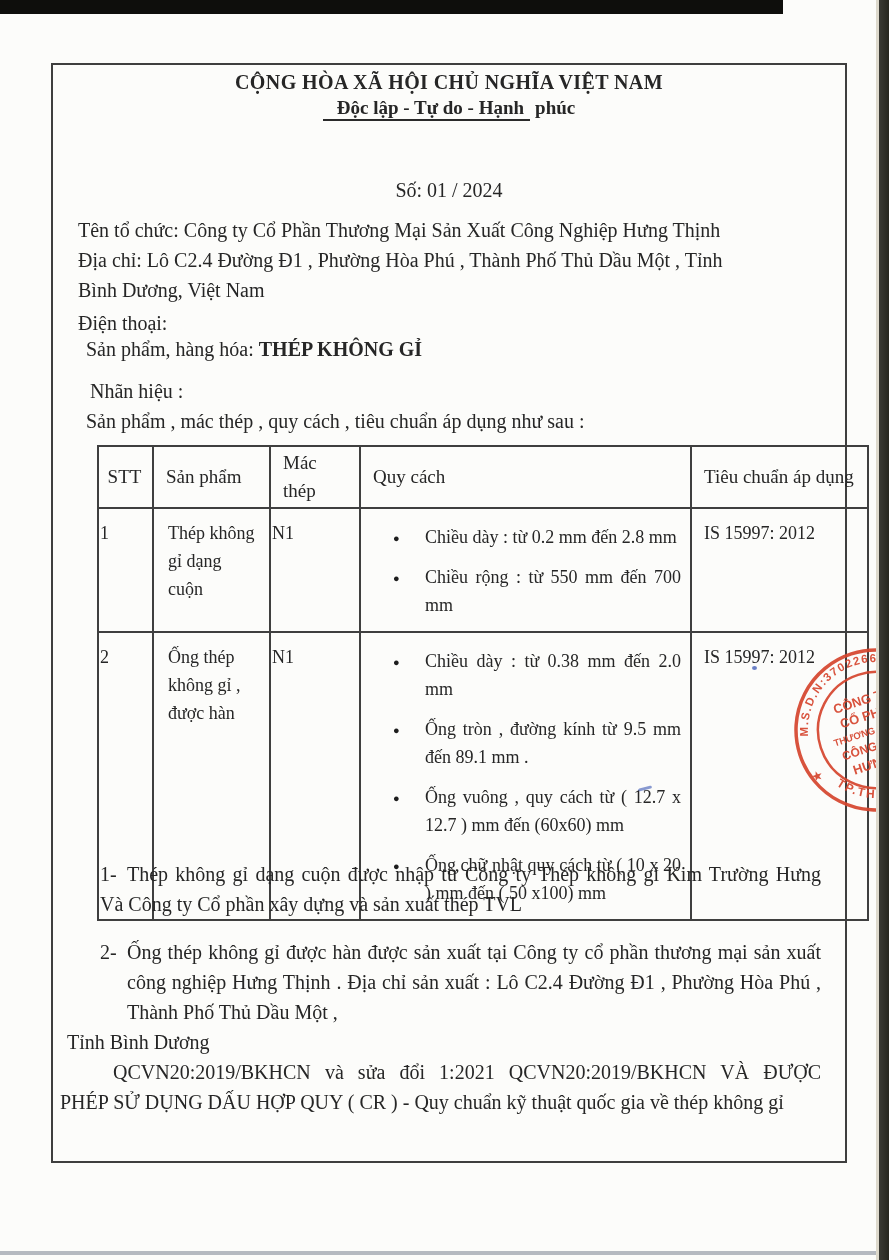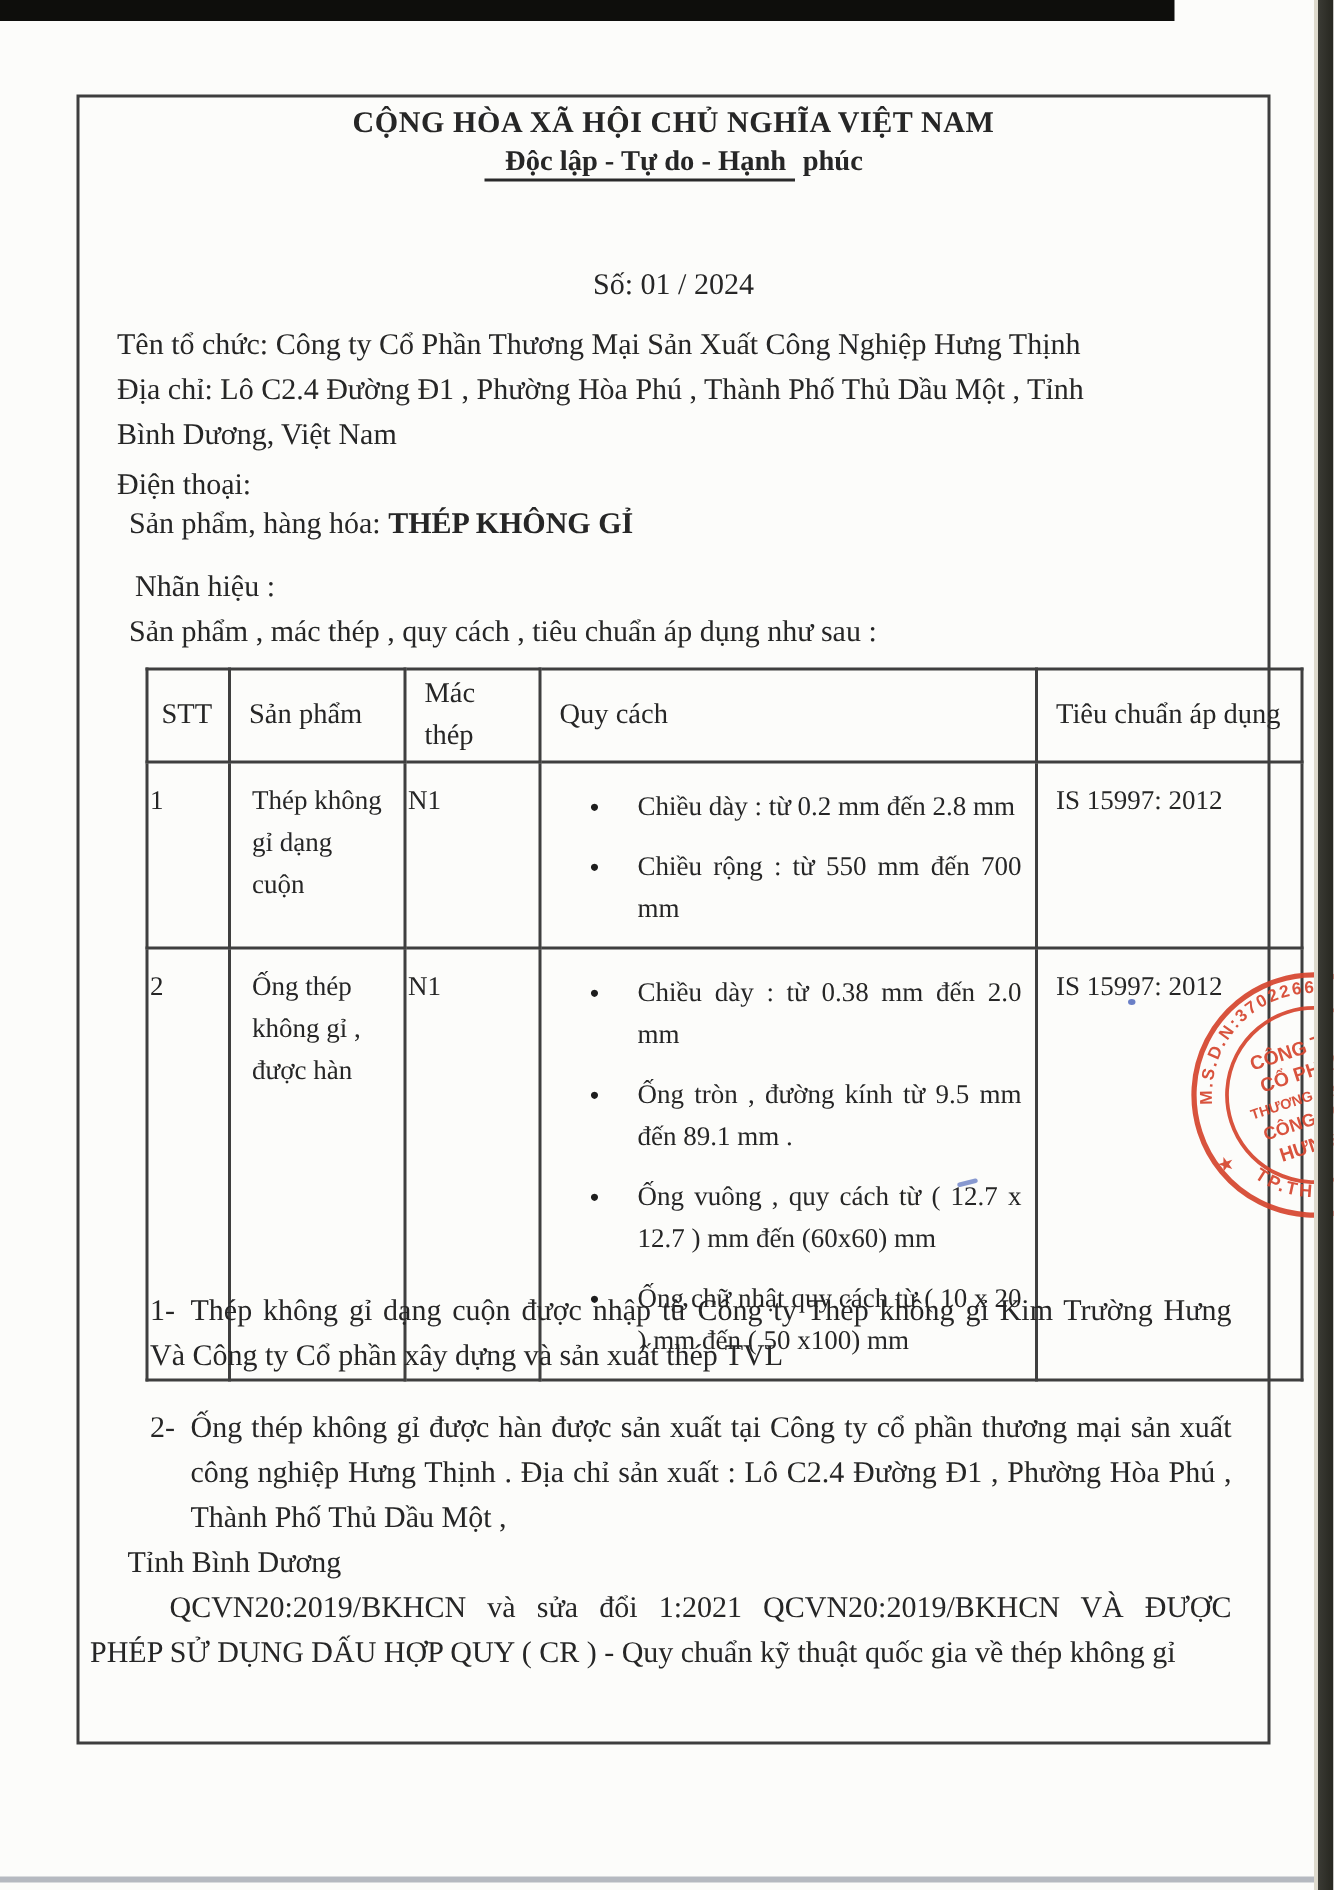--- a/index.html
+++ b/index.html
@@ -62,21 +62,21 @@
   ul.qc-list li::before{content:"●";position:absolute;left:6px;top:1px;font-size:11px;color:#1d1d1d;}
 
   
   .notes{top:794px;left:0;right:24px;font-size:20px;line-height:30px;}
   .note-item{margin:0;}
   .ni1{padding-left:47px;}
   .ni2{padding-left:74px;text-indent:-27px;margin-top:18px;}
   .ni2 .cont{text-indent:0;}
   .num-label{display:inline-block;width:27px;text-indent:0;}
   .jl{text-align:justify;text-align-last:justify;}
-  .province{padding-left:32px;margin-top:0;}
+  .province{padding-left:14px;margin-top:0;}
   .conform{padding-left:30px;}
   .qcvn{padding-left:7px;}
   .qcvn .l1{text-indent:53px;text-align:justify;text-align-last:justify;}
 
   
   .stamp{position:absolute;left:766px;top:620px;width:220px;height:220px;z-index:3;opacity:.92;}
   .stamp text{font-family:"Liberation Sans","DejaVu Sans",sans-serif;font-weight:bold;}
 </style>
 </head>
 <body>

